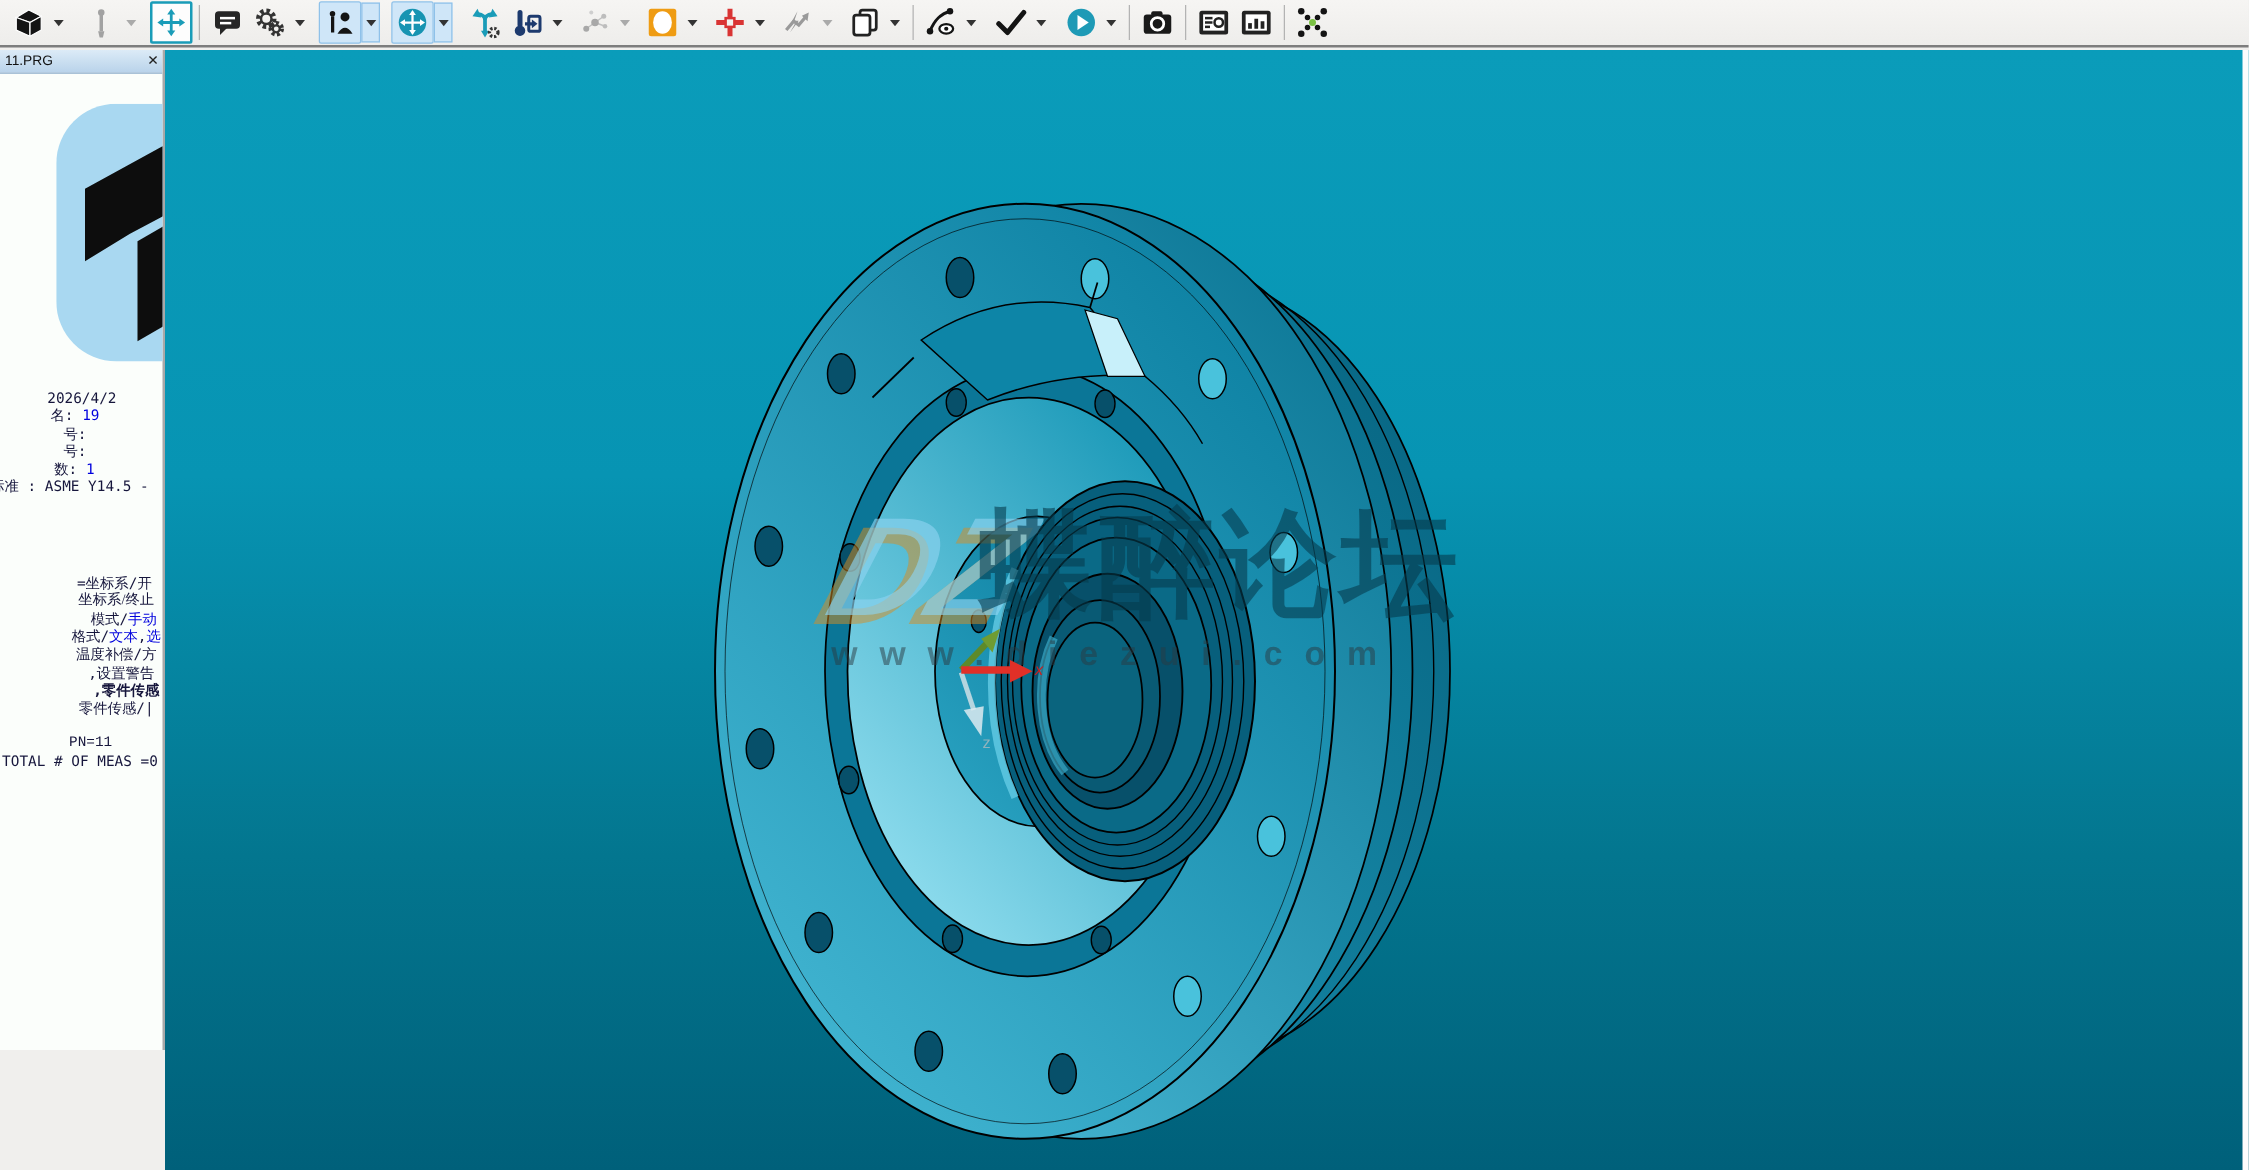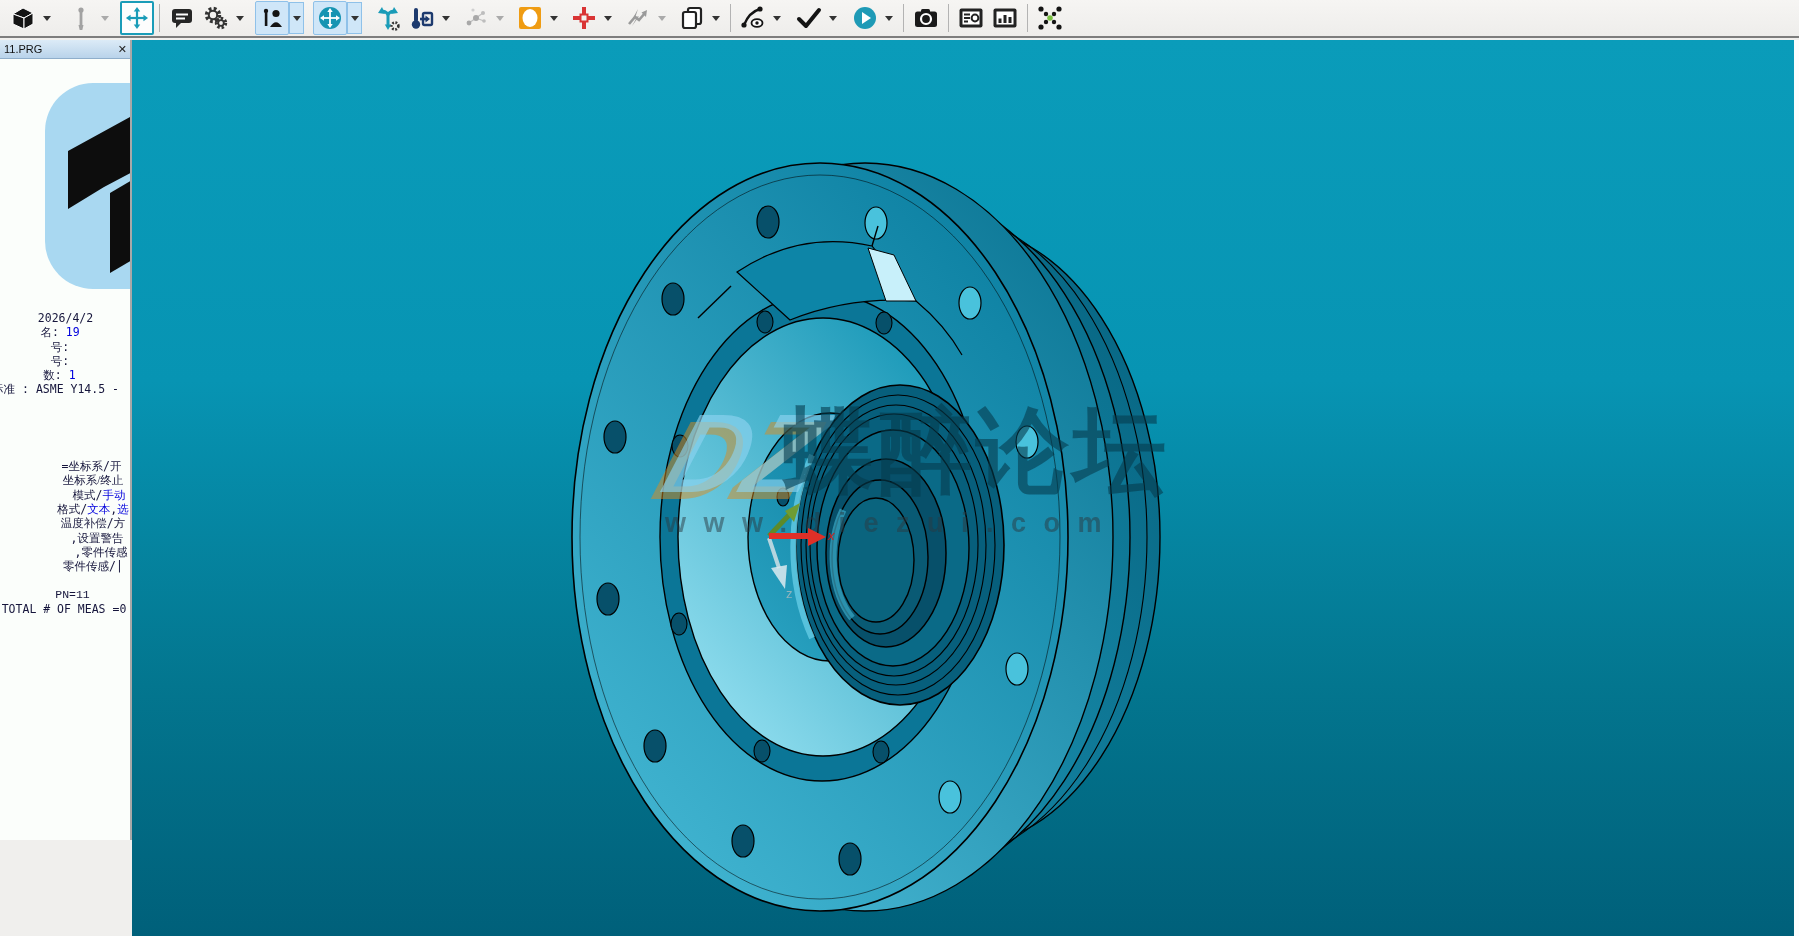--- a/index.html
+++ b/index.html
@@ -332,21 +332,21 @@
       <div class="ew-line" style="margin-left: -10px;"><span>号:</span></div>
       <div class="ew-line" style="margin-left: -11px;"><span>数: </span><span class="blue">1</span></div>
       <div class="ew-line" style="margin-left: -12px;"><span>标准 : ASME Y14.5 - </span></div>
       <div class="ew-line" style="margin-left: 0px;"><span></span></div>
       <div class="ew-line" style="margin-left: 53px; margin-top: 48px;"><span>=坐标系/开</span></div>
       <div class="ew-line" style="margin-left: 56px; font-family: Liberation Serif, serif;"><span>坐标系/终止</span></div>
       <div class="ew-line" style="margin-left: 68px;"><span>模式/</span><span class="blue">手动</span></div>
       <div class="ew-line" style="margin-left: 56px;"><span>格式/</span><span class="blue">文本</span><span>,</span><span class="blue">选</span></div>
       <div class="ew-line" style="margin-left: 56px;"><span>温度补偿/方</span></div>
       <div class="ew-line" style="margin-left: 64px;"><span>,设置警告</span></div>
-      <div class="ew-line" style="margin-left: 72px;"><span>,零件传感</span></div>
+      <div class="ew-line" style="margin-left: 72px; font-weight: bold;"><span>,零件传感</span></div>
       <div class="ew-line" style="margin-left: 56px;"><span>零件传感/|</span></div>
       <div class="ew-line" style="margin-left: 0px;"><span></span></div>
       <div class="ew-line" style="margin-left: 15px; font-family: Liberation Mono, monospace;"><span>PN=11</span></div>
       <div class="ew-line" style="margin-left: -2px;"><span>TOTAL # OF MEAS =0</span></div>
     </div>
 </div>
 
 <div class="viewport">
   <svg width="1667" height="896" viewBox="132 40 1667 896">
     <defs>

